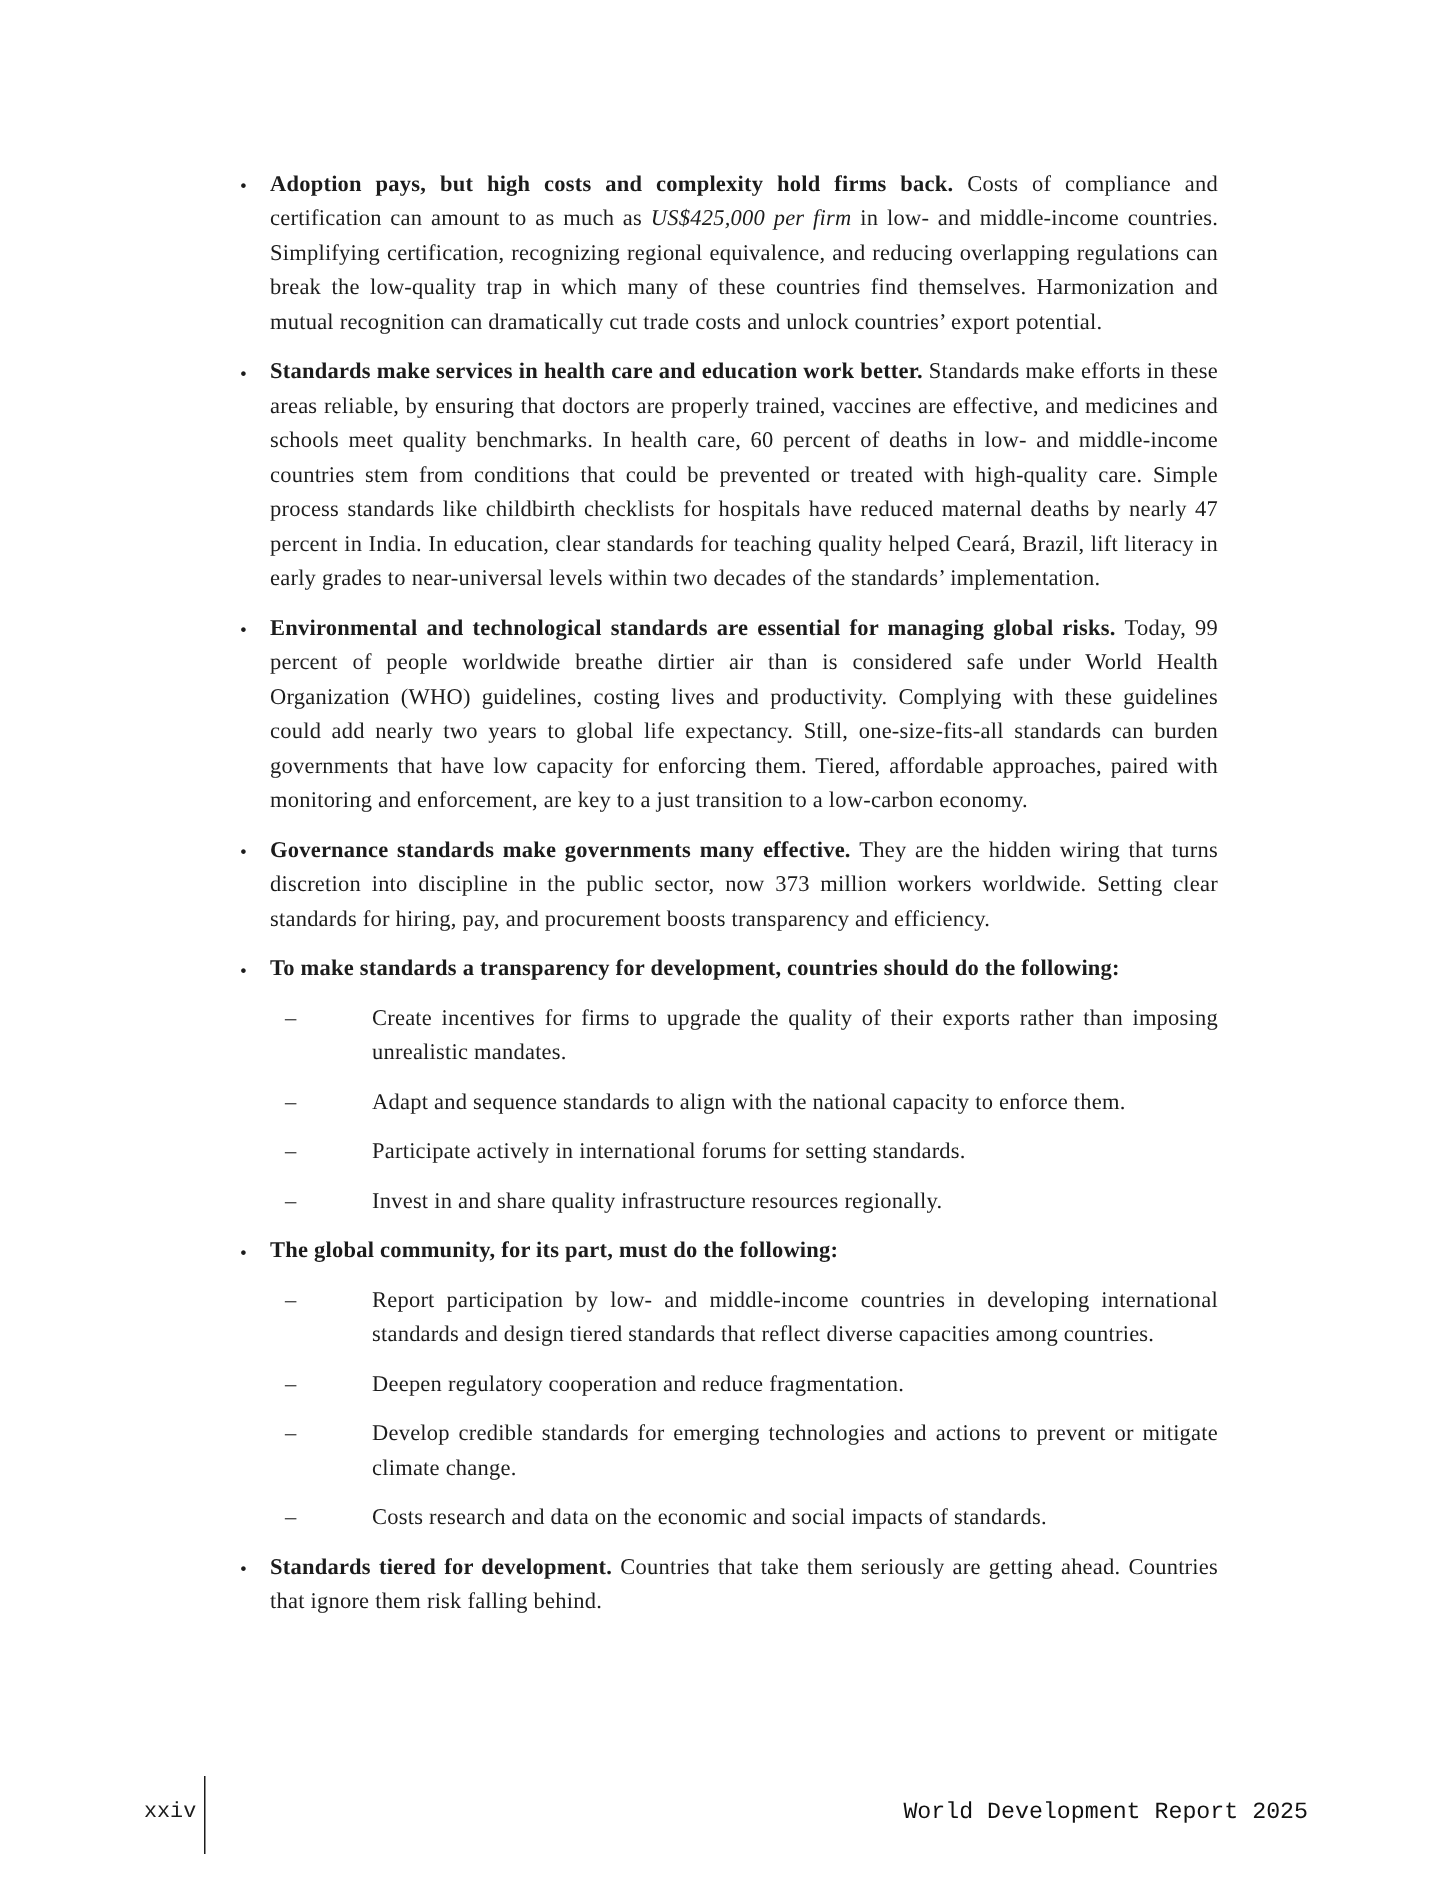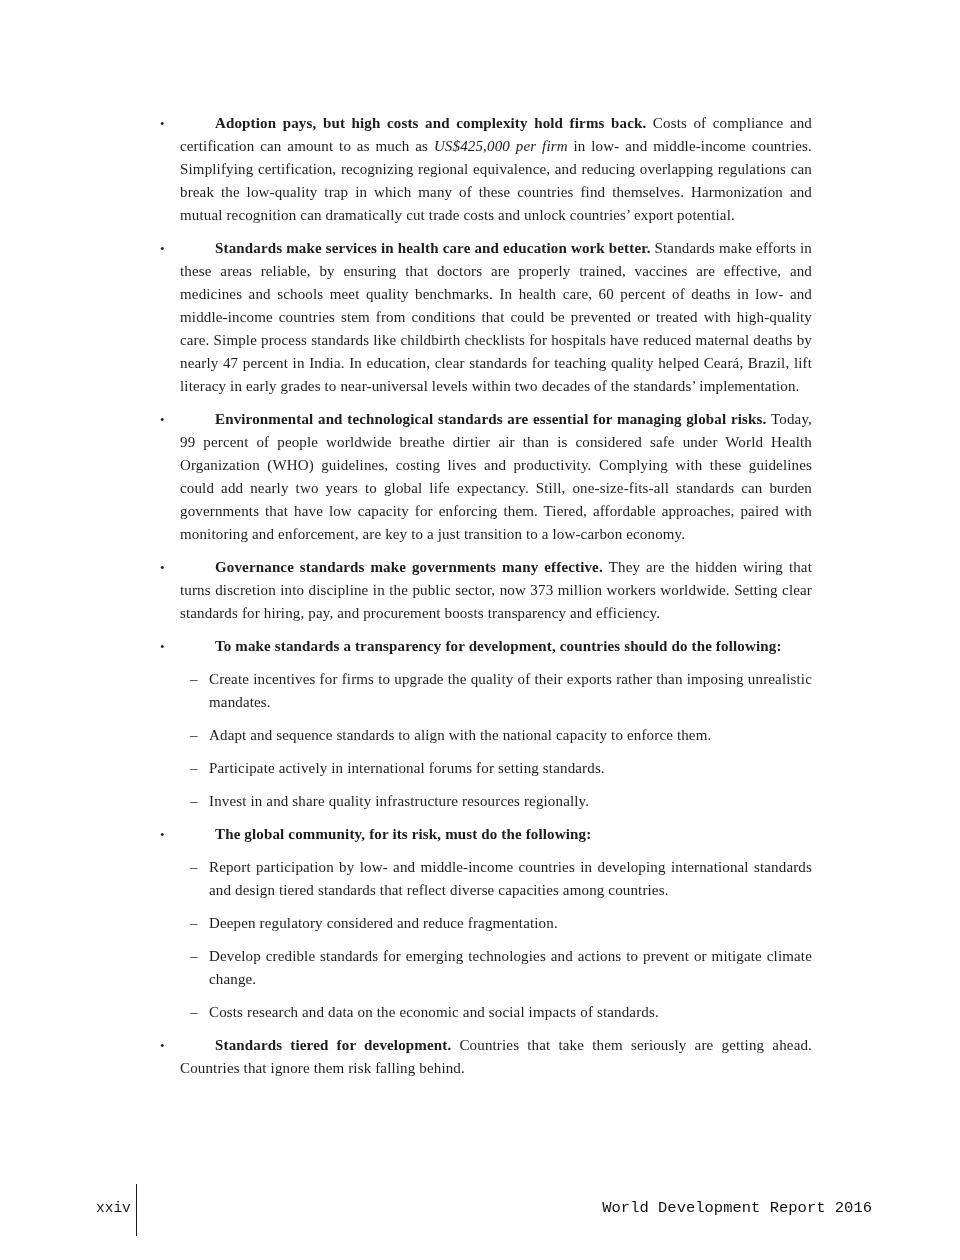--- a/index.html
+++ b/index.html
@@ -34,21 +34,21 @@
     line-height: 23px;
     color: #1c1c1c;
   }
   .bullet-text {
     flex: 1;
     font-size: 15px;
     line-height: 23px;
     text-align: justify;
     letter-spacing: 0.15px;
   }
-  .seg-bold { font-weight: bold; margin-left: 35px; }
+  .seg-bold { font-weight: bold; }
   .seg-italic { font-style: italic; }
   .seg-normal { font-weight: normal; }
   .sub-list {
     margin-top: 10px;
     margin-left: 30px;
   }
   .sub-row {
     display: flex;
   }
   .sub-row + .sub-row {
@@ -60,20 +60,21 @@
     font-size: 15px;
     line-height: 23px;
     color: #1c1c1c;
   }
   .sub-text {
     flex: 1;
     font-size: 15px;
     line-height: 23px;
     text-align: justify;
     letter-spacing: 0.15px;
+    margin-left: 39px;
   }
   .footer {
     position: absolute;
     left: 16px;
     top: 1184px;
     width: 960px;
     height: 52px;
     font-family: Liberation Mono, monospace;
     margin-left: 10px;
   }
@@ -148,30 +149,30 @@
         </div>
         <div class="sub-row">
           <span class="sub-marker">–</span>
           <div class="sub-text">Invest in and share quality infrastructure resources regionally.</div>
         </div>
       </div>
     </div>
     <div class="bullet-item">
       <div class="bullet-row">
         <span class="bullet-marker">•</span>
-        <div class="bullet-text"><span class="seg-bold">The global community, for its risk, must do the following:</span></div>
+        <div class="bullet-text"><span class="seg-bold">The global community, for its part, must do the following:</span></div>
       </div>
       <div class="sub-list">
         <div class="sub-row">
           <span class="sub-marker">–</span>
           <div class="sub-text">Report participation by low- and middle-income countries in developing international standards and design tiered standards that reflect diverse capacities among countries.</div>
         </div>
         <div class="sub-row">
           <span class="sub-marker">–</span>
-          <div class="sub-text">Deepen regulatory considered and reduce fragmentation.</div>
+          <div class="sub-text">Deepen regulatory cooperation and reduce fragmentation.</div>
         </div>
         <div class="sub-row">
           <span class="sub-marker">–</span>
           <div class="sub-text">Develop credible standards for emerging technologies and actions to prevent or mitigate climate change.</div>
         </div>
         <div class="sub-row">
           <span class="sub-marker">–</span>
           <div class="sub-text">Costs research and data on the economic and social impacts of standards.</div>
         </div>
       </div>
@@ -180,14 +181,14 @@
       <div class="bullet-row">
         <span class="bullet-marker">•</span>
         <div class="bullet-text"><span class="seg-bold">Standards tiered for development. </span><span class="seg-normal">Countries that take them seriously are getting ahead. Countries that ignore them risk falling behind.</span></div>
       </div>
     </div>
   </div>
 
 <div class="footer">
   <span class="page-num">xxiv</span>
   <span class="footer-rule"></span>
-  <span class="report-title">World Development Report 2016</span>
+  <span class="report-title">World Development Report 2025</span>
 </div>
 
 </body></html>

